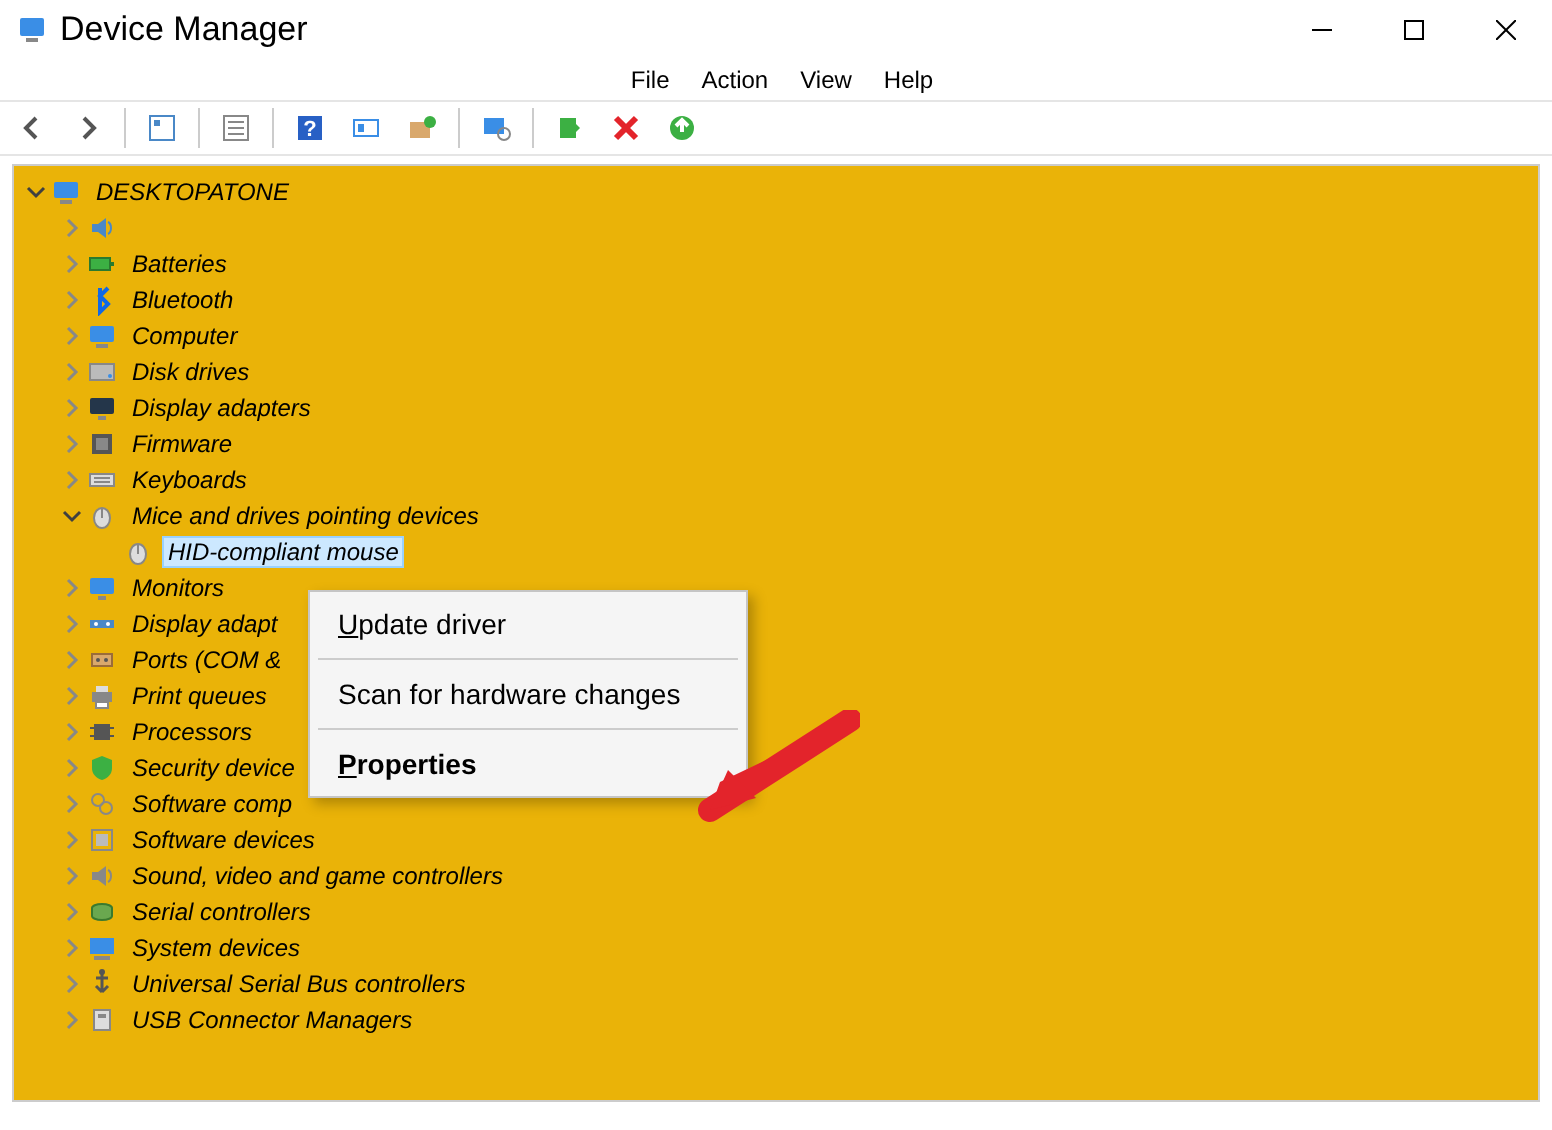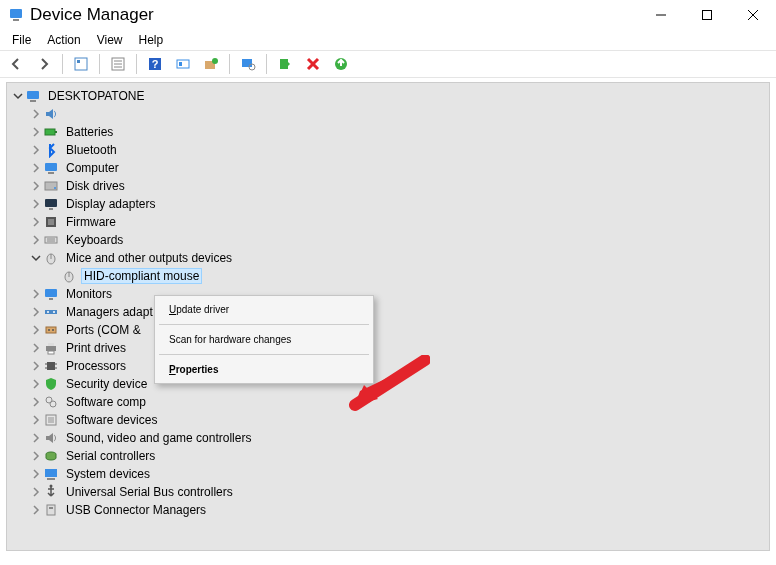--- a/index.html
+++ b/index.html
@@ -2,35 +2,35 @@
 <html><head>
 <meta charset="utf-8">
 <style>
   * { box-sizing: border-box; font-family: "Segoe UI", Tahoma, sans-serif; }
   body { margin: 0; background: #fff; font-size: 12px; color: #000; width: 776px; height: 565px; overflow: hidden; position: relative; }
   .titlebar { height: 30px; display: flex; align-items: center; padding-left: 8px; }
   .titlebar .icon { width: 16px; height: 16px; margin-right: 6px; display:flex; align-items:center; justify-content:center; }
   .titlebar .title { font-size: 17px; }
   .winbtns { margin-left: auto; display: flex; }
   .winbtn { width: 46px; height: 30px; display: flex; align-items: center; justify-content: center; font-size: 13px; }
-  .menubar { height: 20px; display: flex; align-items: center; padding-left: 6px; gap: 4px; }
+  .menubar { height: 20px; display: flex; align-items: center; padding-left: 6px; gap: 4px; justify-content: center; }
   .menubar span { padding: 2px 6px; font-size: 12px; }
   .toolbar { height: 28px; border-top: 1px solid #e5e5e5; border-bottom: 1px solid #e5e5e5; display:flex; align-items:center; padding: 0 4px; gap:4px; }
   .tbtn { width: 24px; height: 24px; display:flex; align-items:center; justify-content:center; border:1px solid transparent; border-radius:2px; }
   .tsep { width:1px; height:20px; background:#ccc; margin:0 2px; }
-  .content { position: absolute; left:6px; right:6px; top:82px; bottom:14px; border:1px solid #ccc; overflow:hidden; background:#e5e5e5; }
+  .content { position: absolute; left:6px; right:6px; top:82px; bottom:14px; border:1px solid #ccc; overflow:hidden; background:#eab308;font-style:italic; }
   .tree { padding: 4px 0 4px 4px; }
   .row { height: 18px; display:flex; align-items:center; white-space:nowrap; }
   .arrow { width: 14px; height: 14px; display:flex; align-items:center; justify-content:center; color:#5a5a5a; font-size:10px; }
   .spacer { display:inline-block; }
   .icon16 { width:16px; height:16px; margin-right:4px; display:flex; align-items:center; justify-content:center; }
   .row.selected .label { background:#cce8ff; border:1px solid #99d1ff; padding: 0 2px; }
   .row .label { padding: 0 2px; border:1px solid transparent; }
   .ctxmenu { position:absolute; background:#f5f5f5; border:1px solid #c5c5c5; box-shadow: 3px 3px 6px rgba(0,0,0,.25); padding:2px 0; width:220px; }
-  .ctxitem { padding: 6px 14px; font-size:10px; }
+  .ctxitem { padding: 6px 14px; font-size:14px; }
   .ctxitem u { text-decoration: underline; }
   .ctxitem.bold { font-weight:600; }
   .ctxsep { height:1px; background:#ccc; margin:3px 4px; }
   .status { position:absolute; left:6px; right:6px; bottom:0; height:14px; }
   .arrowptr { position:absolute; }
 </style>
 </head>
 <body>
 
 <div class="titlebar">
@@ -284,21 +284,21 @@
           <svg width="10" height="10">
             <path d="M1 3 L5 7 L9 3" fill="none" stroke="#404040" stroke-width="1.5"></path>
           </svg>
         </span>
         <span class="icon16"> 
           <svg width="16" height="16">
             <ellipse cx="8" cy="9" rx="4" ry="5" fill="#ddd" stroke="#888"></ellipse>
             <line x1="8" y1="4" x2="8" y2="9" stroke="#888"></line>
           </svg>
         </span>
-        <span class="label">Mice and other outputs devices</span>
+        <span class="label">Mice and drives pointing devices</span>
       </div>
       <div class="row selected">
         <span class="spacer" style="width: 36px;"></span>
         <span class="arrow"></span>
         <span class="icon16"> 
           <svg width="16" height="16">
             <ellipse cx="8" cy="9" rx="4" ry="5" fill="#ddd" stroke="#888"></ellipse>
             <line x1="8" y1="4" x2="8" y2="9" stroke="#888"></line>
           </svg>
         </span>
@@ -326,21 +326,21 @@
             <path d="M3 1 L7 5 L3 9" fill="none" stroke="#888" stroke-width="1.5"></path>
           </svg>
         </span>
         <span class="icon16"> 
           <svg width="16" height="16">
             <rect x="2" y="6" width="12" height="4" fill="#4a88c7"></rect>
             <circle cx="5" cy="8" r="1" fill="#fff"></circle>
             <circle cx="11" cy="8" r="1" fill="#fff"></circle>
           </svg>
         </span>
-        <span class="label">Managers adapt</span>
+        <span class="label">Display adapt</span>
       </div>
       <div class="row">
         <span class="spacer" style="width: 18px;"></span>
         <span class="arrow">
           <svg width="10" height="10">
             <path d="M3 1 L7 5 L3 9" fill="none" stroke="#888" stroke-width="1.5"></path>
           </svg>
         </span>
         <span class="icon16"> 
           <svg width="16" height="16">
@@ -358,21 +358,21 @@
             <path d="M3 1 L7 5 L3 9" fill="none" stroke="#888" stroke-width="1.5"></path>
           </svg>
         </span>
         <span class="icon16"> 
           <svg width="16" height="16">
             <rect x="3" y="6" width="10" height="5" fill="#888"></rect>
             <rect x="5" y="3" width="6" height="3" fill="#ddd"></rect>
             <rect x="5" y="11" width="6" height="3" fill="#fff" stroke="#888"></rect>
           </svg>
         </span>
-        <span class="label">Print drives</span>
+        <span class="label">Print queues</span>
       </div>
       <div class="row">
         <span class="spacer" style="width: 18px;"></span>
         <span class="arrow">
           <svg width="10" height="10">
             <path d="M3 1 L7 5 L3 9" fill="none" stroke="#888" stroke-width="1.5"></path>
           </svg>
         </span>
         <span class="icon16"> 
           <svg width="16" height="16">

